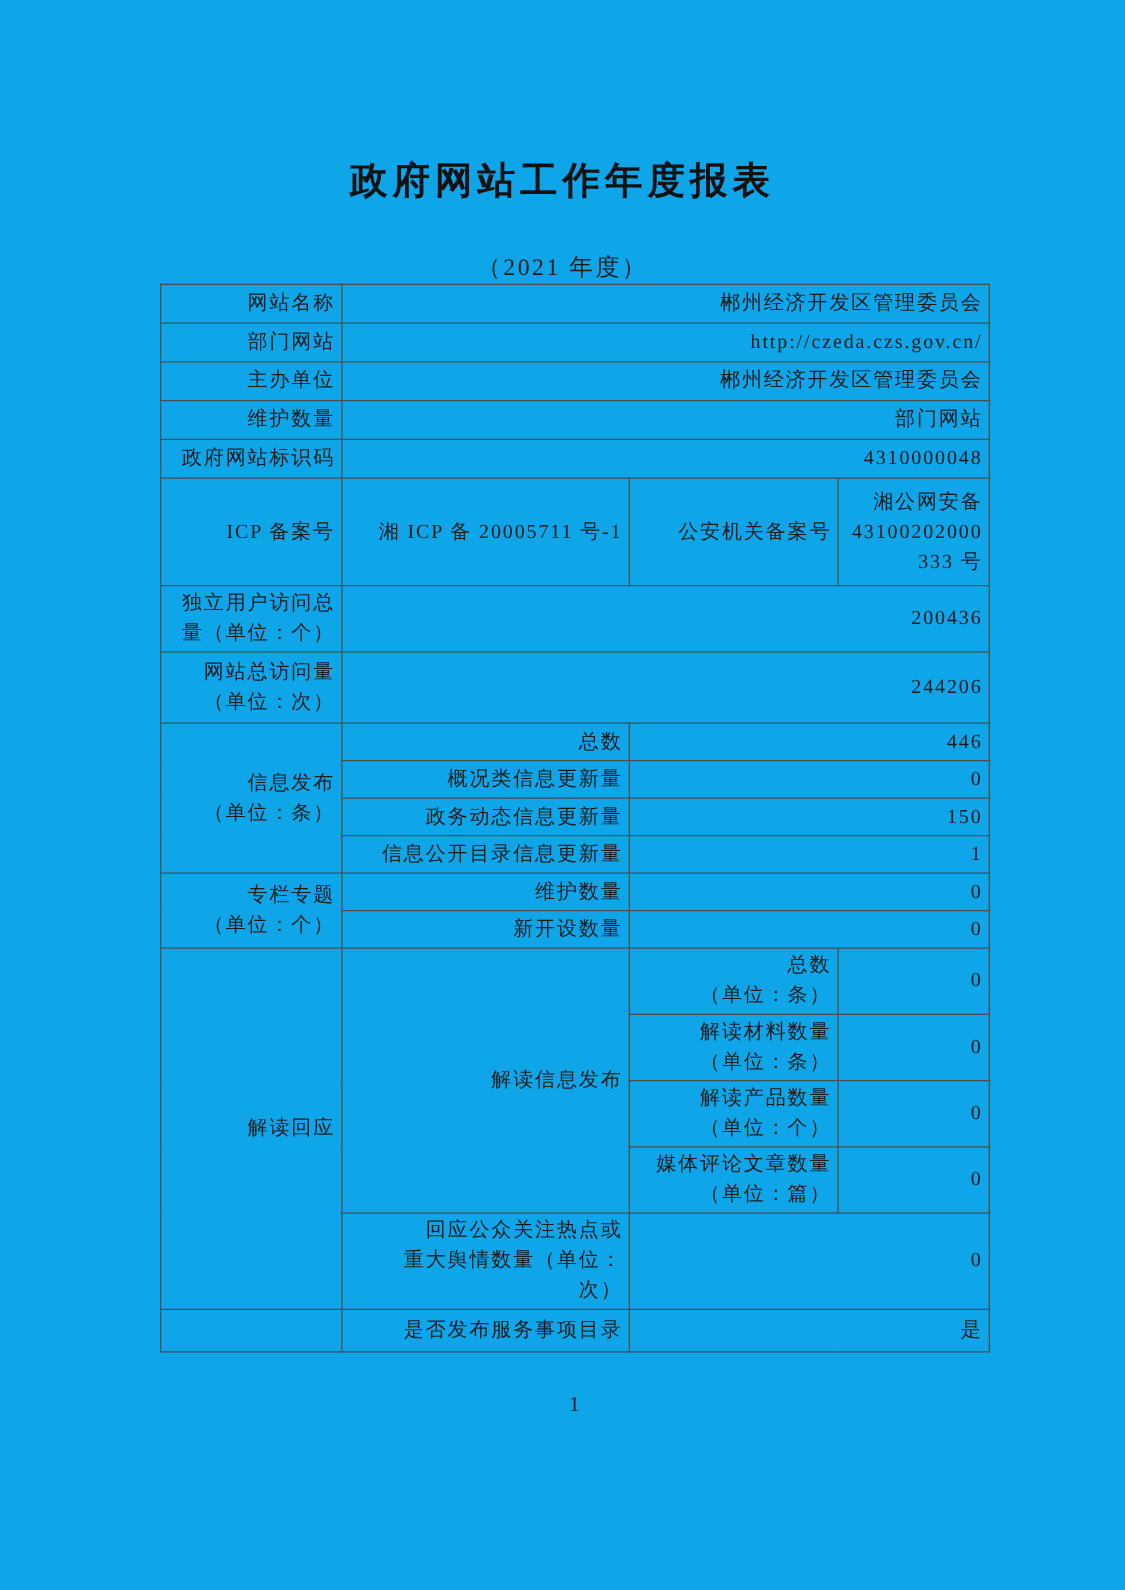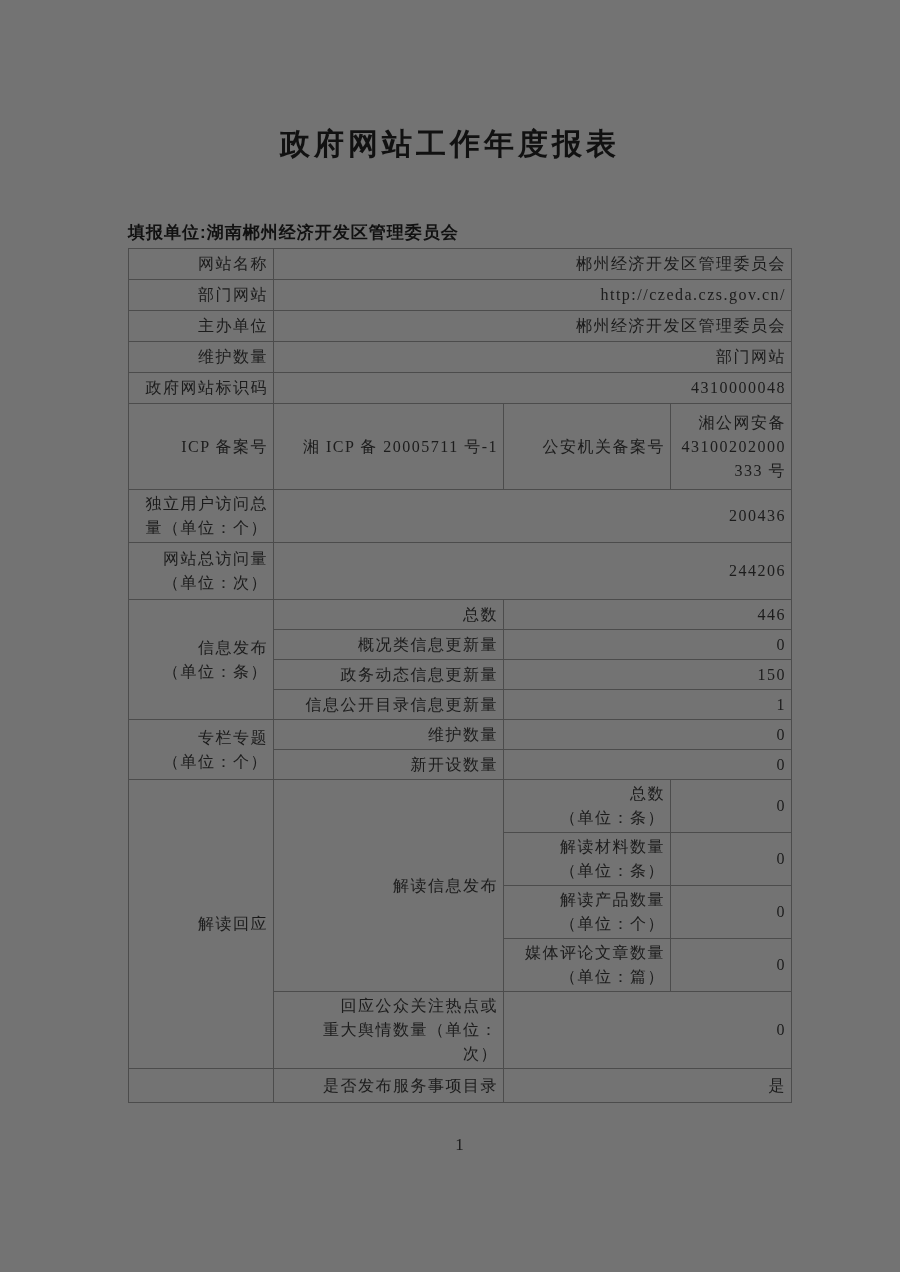--- a/index.html
+++ b/index.html
@@ -1,21 +1,21 @@
 <!DOCTYPE html>
 <html><head>
 <meta charset="utf-8">
 <style>
   * { margin: 0; padding: 0; box-sizing: border-box; }
   html, body { background: #ffffff; }
   .page {
     position: relative;
     width: 900px;
     height: 1272px;
-    background: #737373;
+    background: #0ea5e9;
     color: #1c1c1c;
     font-family: "Liberation Serif", serif;
     overflow: hidden;
   }
   .title {
     padding-top: 124px;
     text-align: center;
     font-family: "Liberation Sans", sans-serif;
     font-weight: bold;
     font-size: 30px;
@@ -70,21 +70,21 @@
     text-align: center;
     font-size: 17px;
   }
 </style>
 </head>
 <body>
 
 <div class="page">
 
   <div class="title">政府网站工作年度报表</div>
-  <div class="report-unit">填报单位:湖南郴州经济开发区管理委员会</div>
+  <div class="subtitle">（2021 年度）</div>
 
   <table class="report">
     <colgroup>
       <col style="width:145px">
       <col style="width:230px">
       <col style="width:167px">
       <col style="width:121px">
     </colgroup>
     <tbody>
       <tr class="h31">

